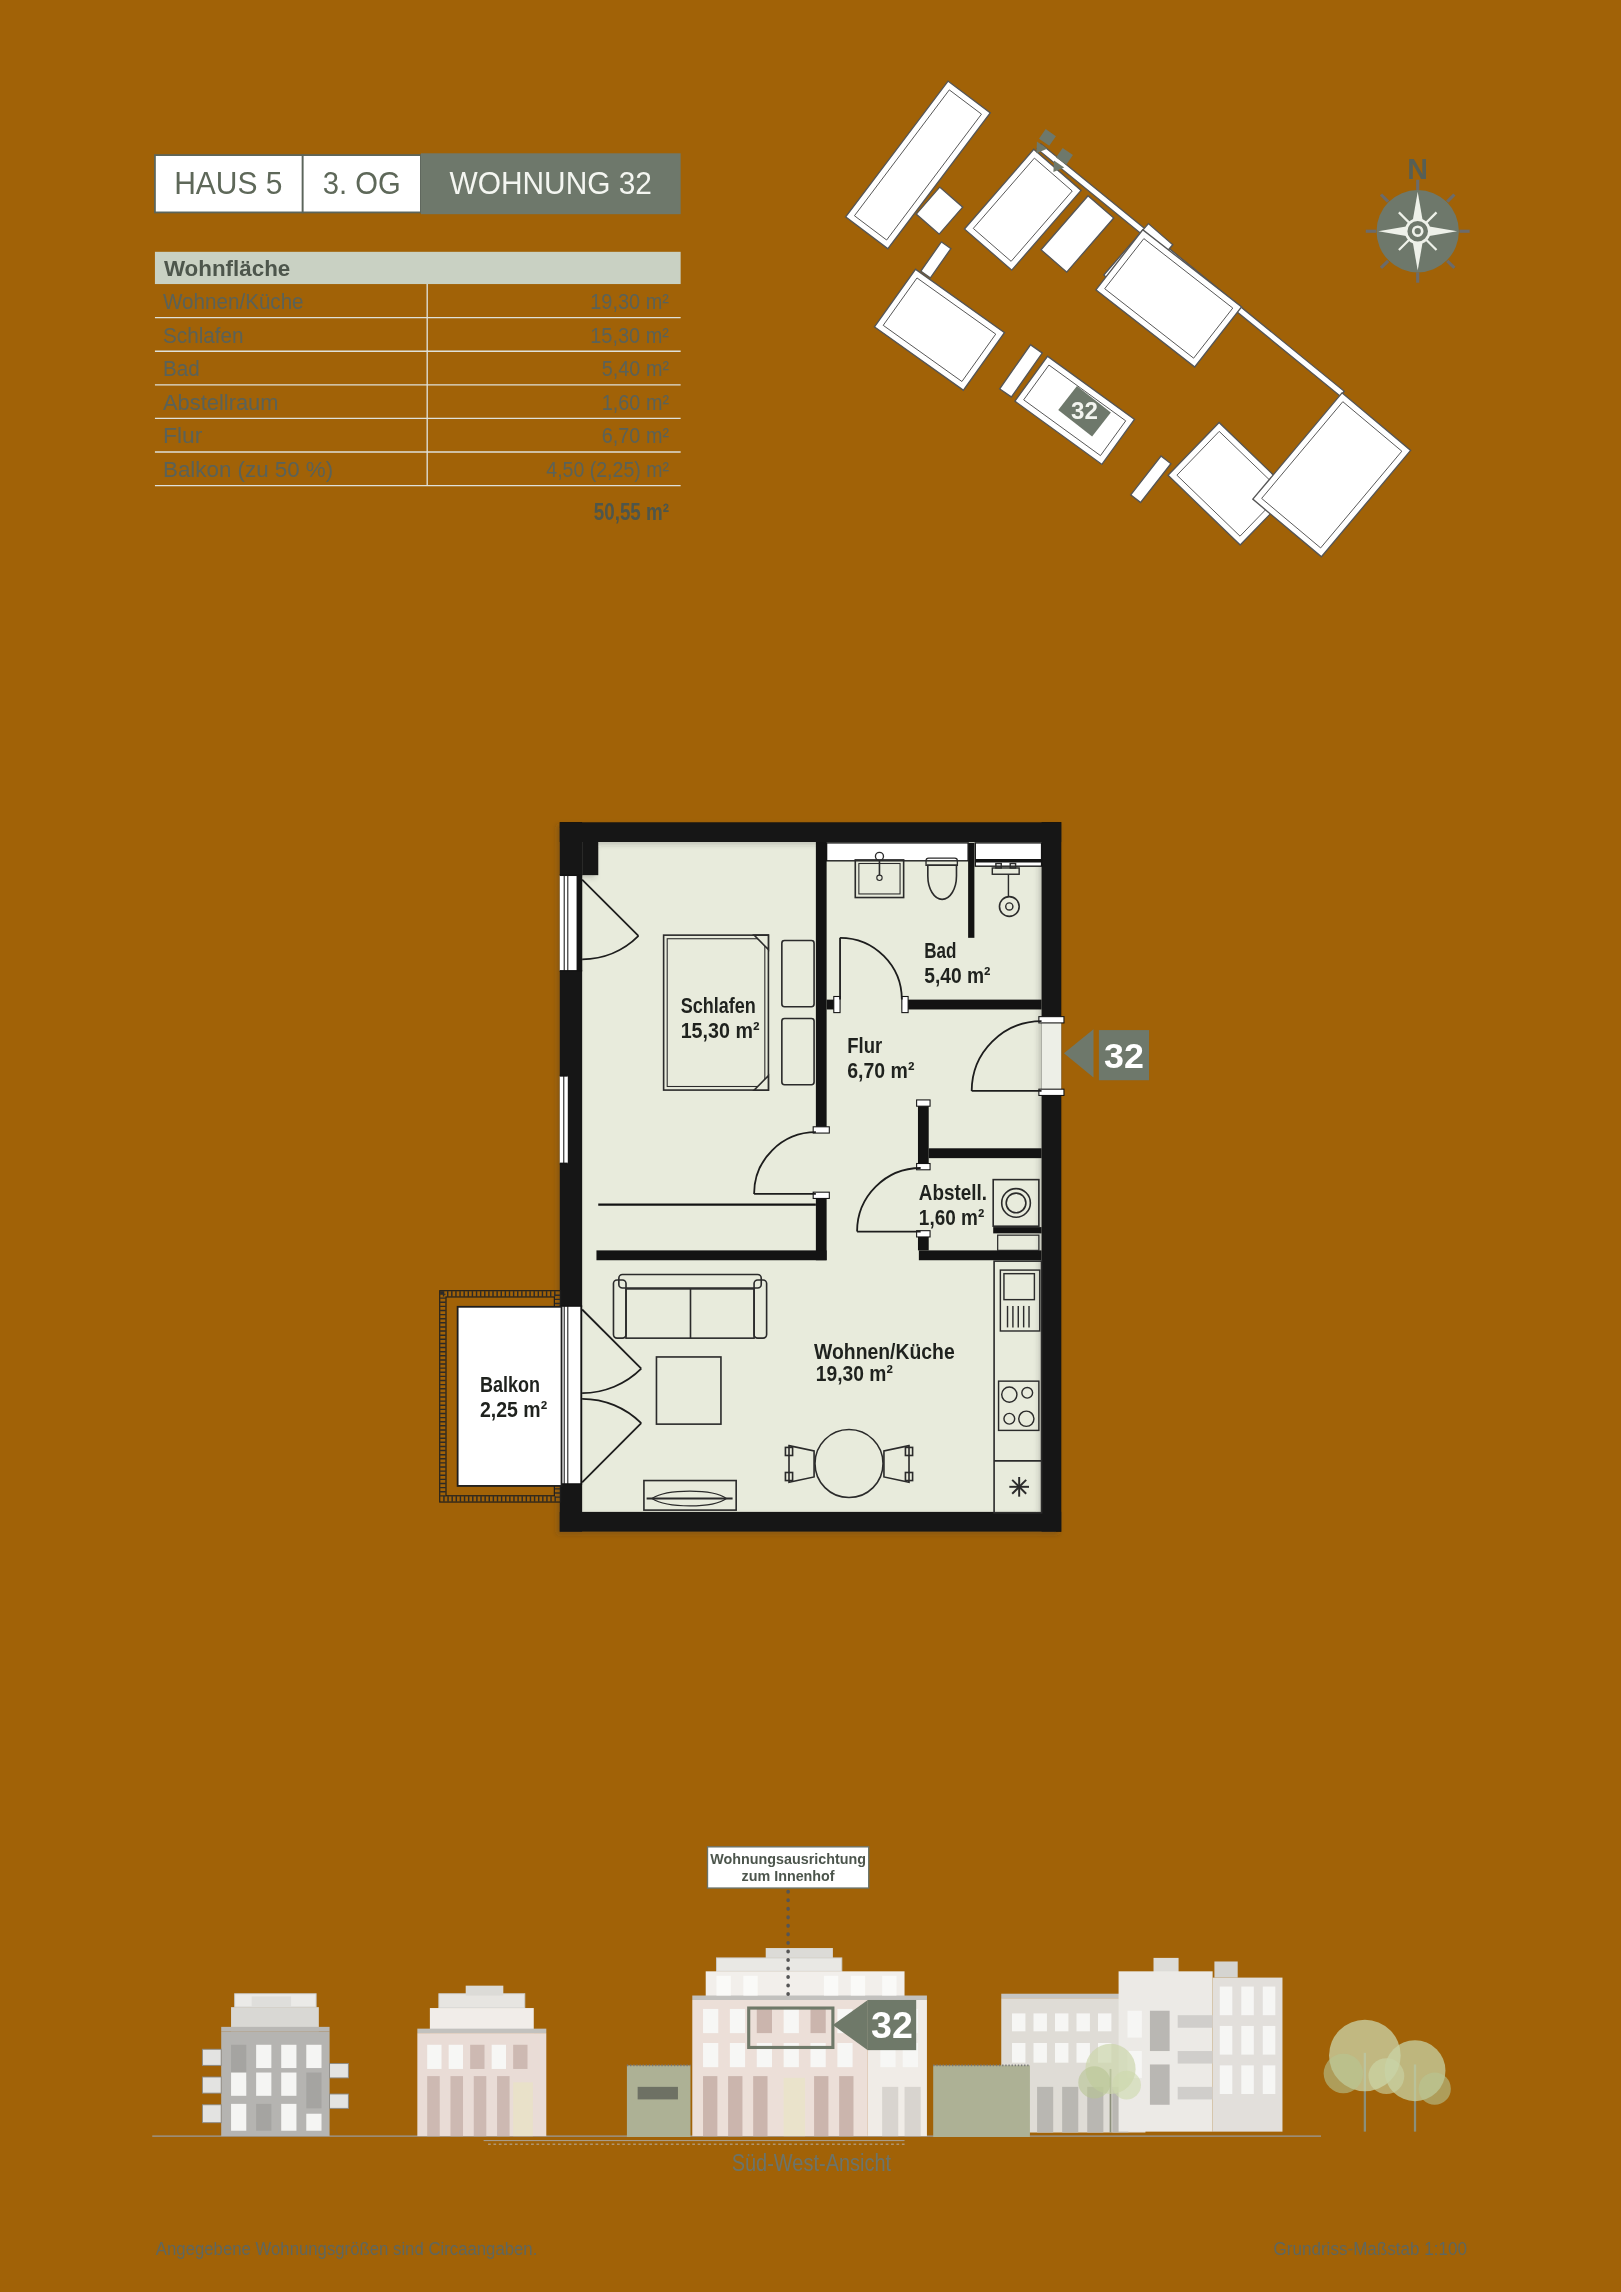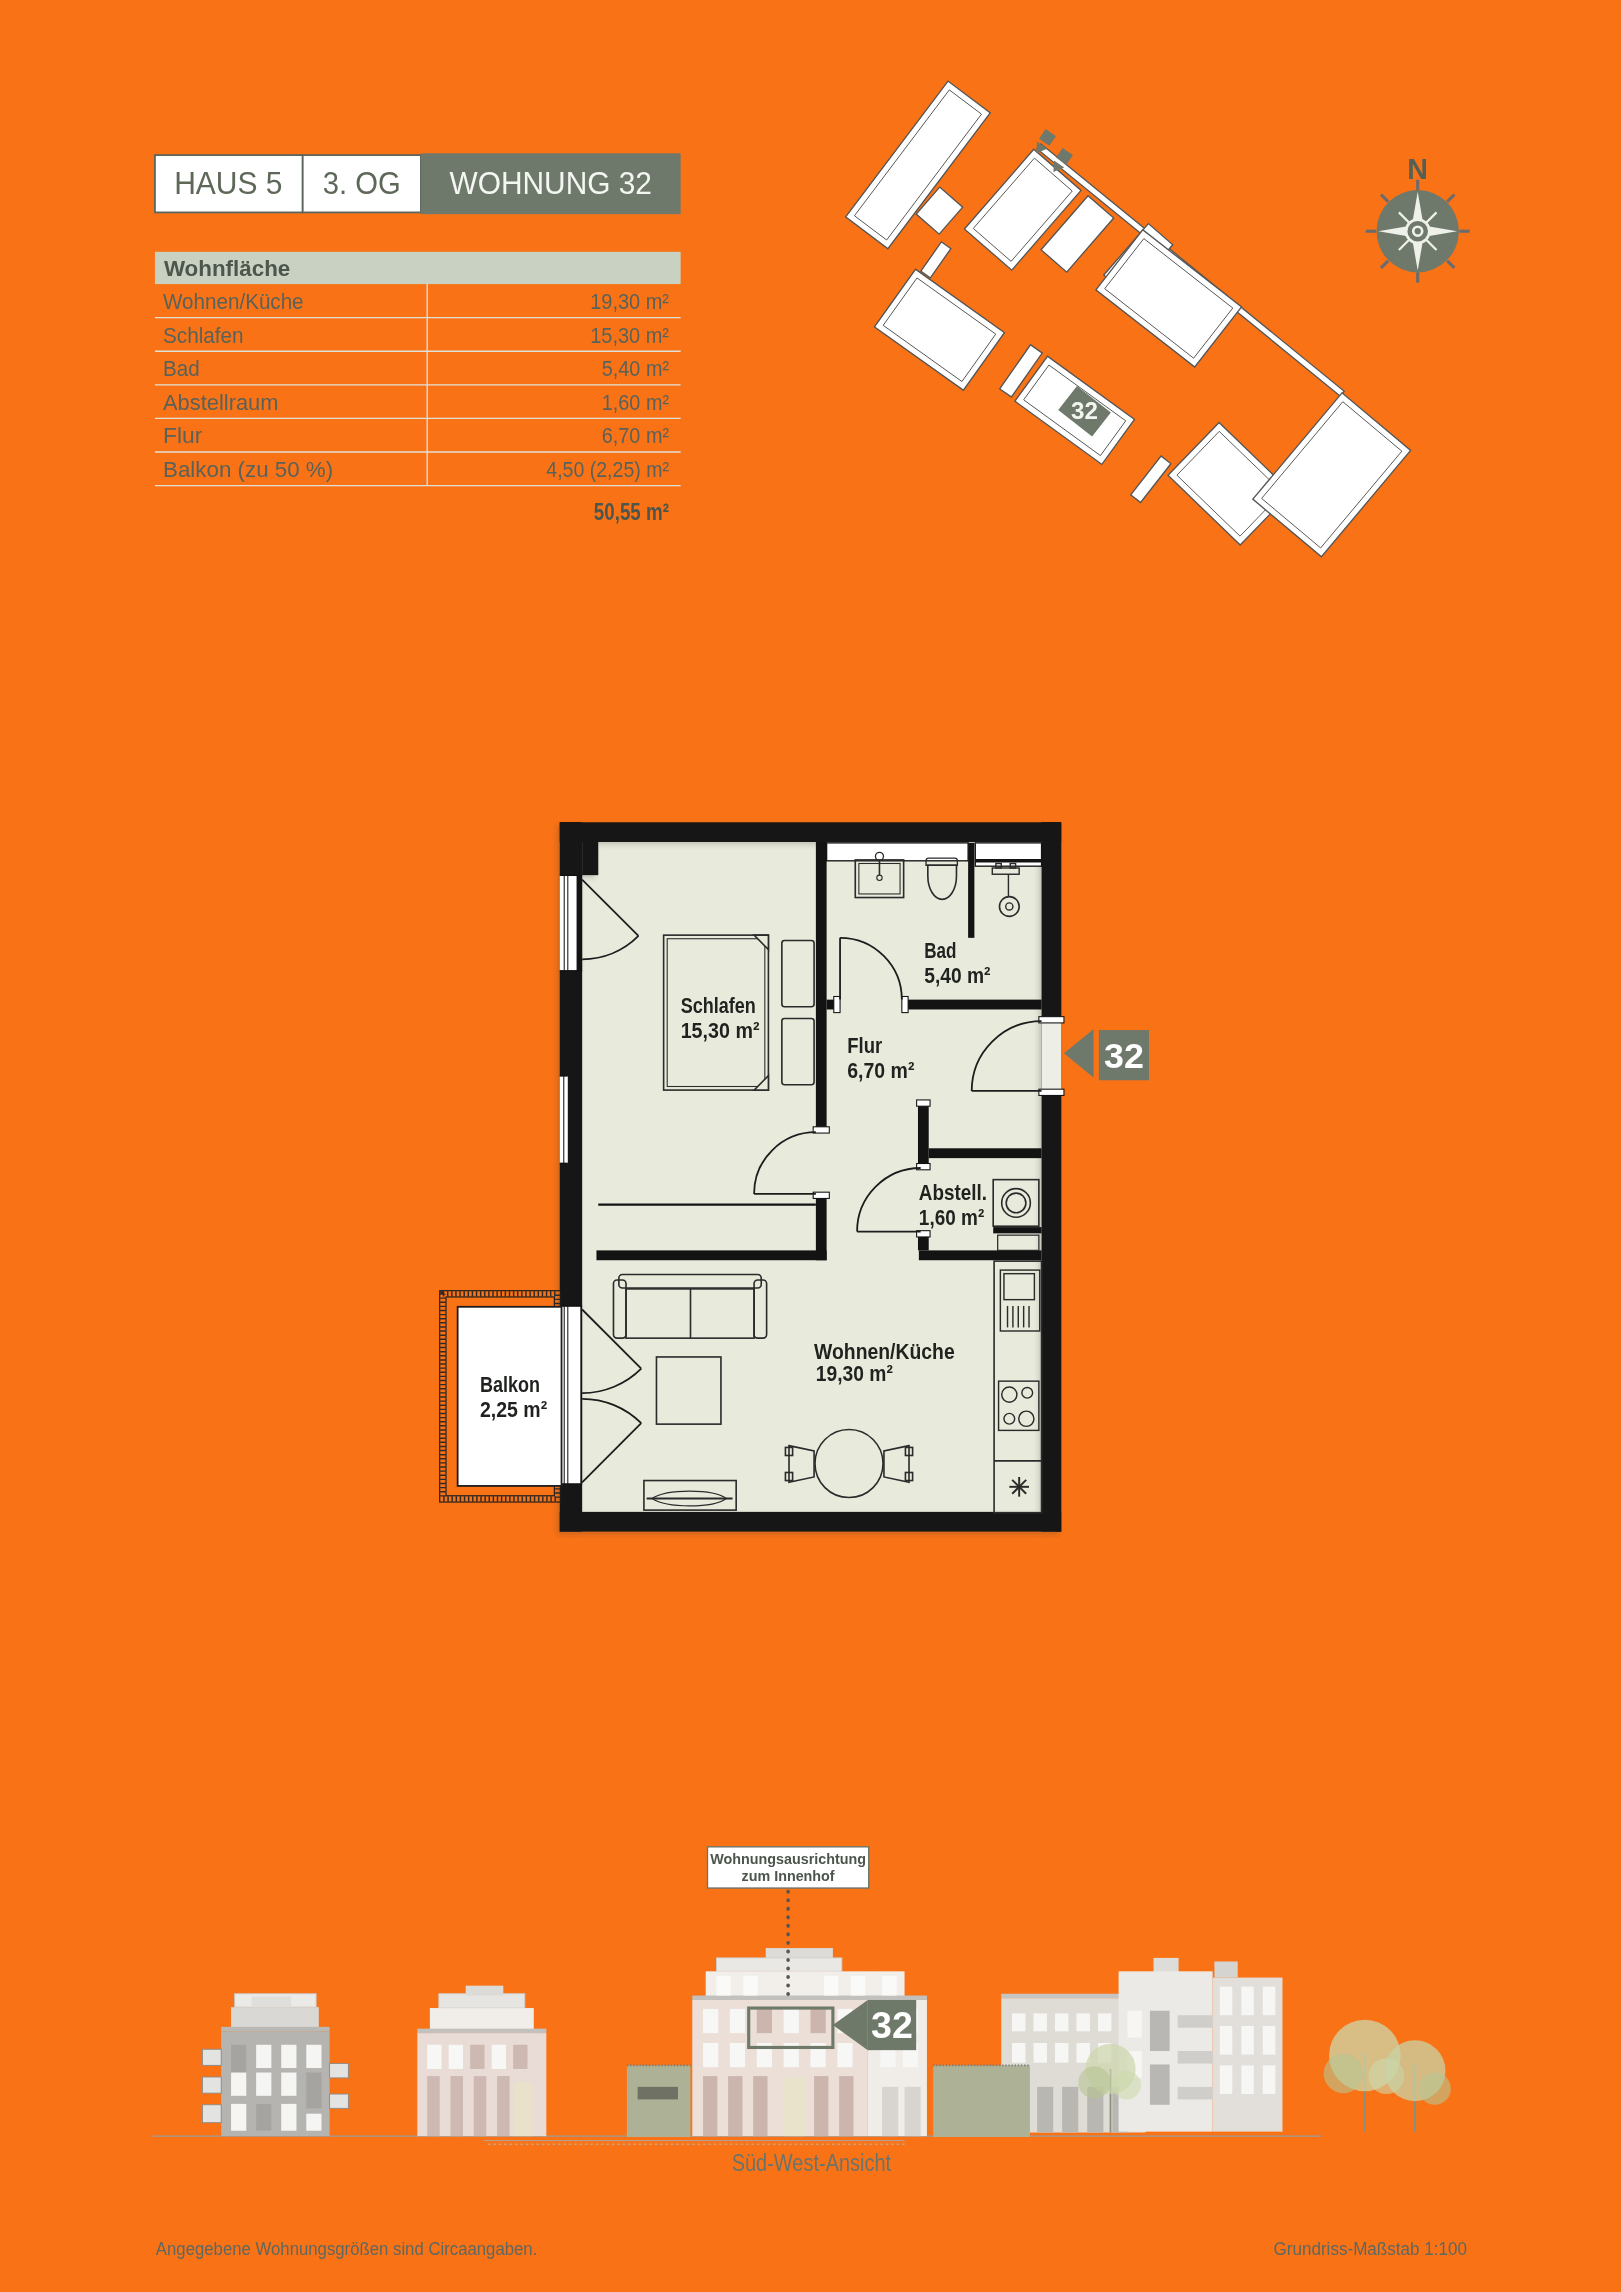--- a/index.html
+++ b/index.html
@@ -1,16 +1,16 @@
 <!DOCTYPE html>
 <html style="font-size:14.3px"><head>
 <meta charset="utf-8">
 <style>
   html,body{margin:0;padding:0;background:#ffffff;}
-  #page{position:relative;width:1621px;height:2293px;background:#f97316;overflow:hidden;}
+  #page{position:relative;width:1621px;height:2293px;background:#a16207;overflow:hidden;}
   svg text{font-family:"Liberation Sans", sans-serif;}
 </style>
 </head>
 <body>
 <div id="page">
 <svg width="1621" height="2293" viewBox="0 0 1810 2560" xmlns="http://www.w3.org/2000/svg">
 <defs>
         <filter id="wsh" x="-20%" y="-20%" width="140%" height="140%">
           <feDropShadow dx="-3" dy="3" stdDeviation="3" flood-color="#3a3a33" flood-opacity="0.22"></feDropShadow>
         </filter>

